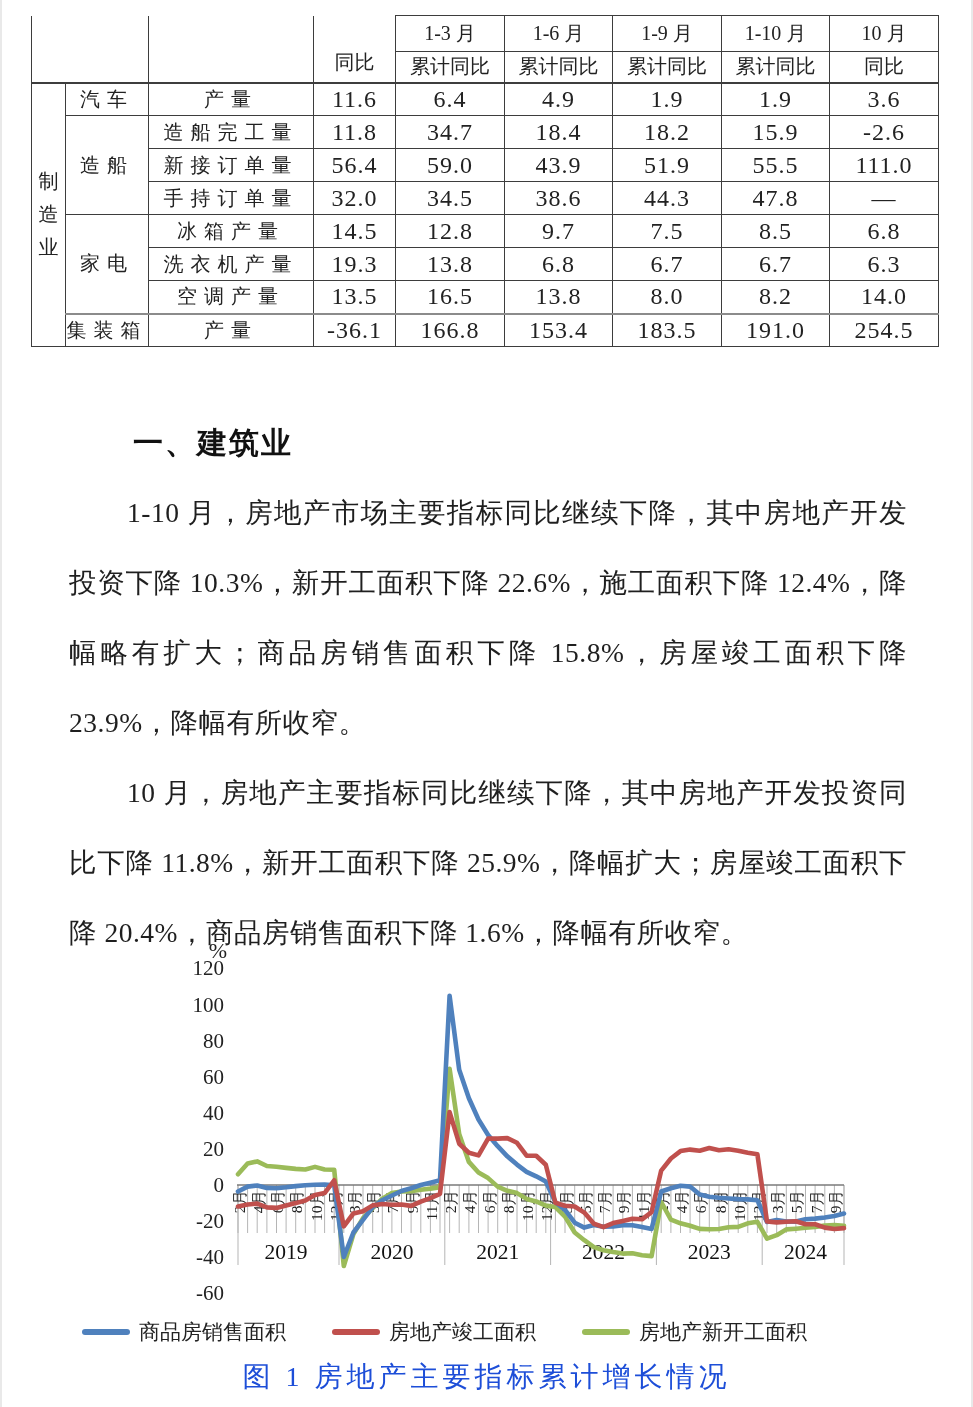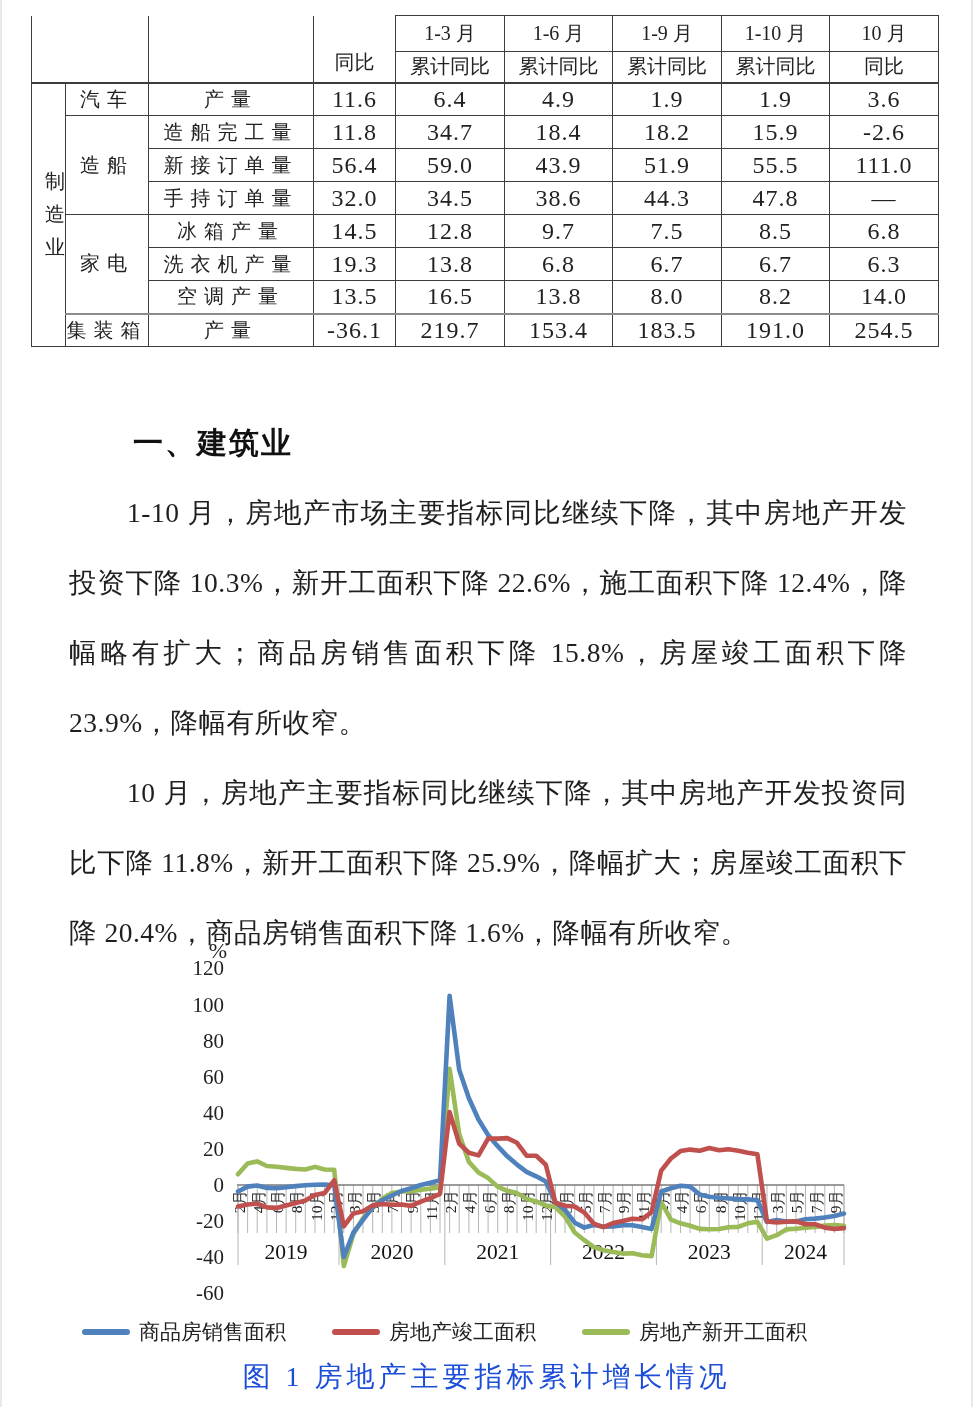--- a/index.html
+++ b/index.html
@@ -12,21 +12,21 @@
               font-size:20px;color:#222;}
   .stats th,.stats td{border:1.4px solid #3d3d3d;text-align:center;vertical-align:middle;
                       padding:0;font-weight:normal;overflow:hidden;}
   .stats thead tr.h1{height:36px;}
   .stats thead tr.h2{height:31px;margin-top:19px;}
   .stats tbody tr{height:33px;}
   .stats .open-top{border-top:none;}
   .stats th.tongbi{vertical-align:bottom;padding-bottom:6px;}
   .stats tbody tr.first-body td{border-top:2.8px solid #3d3d3d;}
   .stats tbody tr.container-row td{border-top:2.4px solid #8b8b8b;margin-top:44px;}
-  .stats td.vgroup{word-break:break-all;line-height:33px;font-size:20px;text-align:right;}
+  .stats td.vgroup{word-break:break-all;line-height:33px;font-size:20px;}
   .stats td.cat, .stats td.label{letter-spacing:7px;}
   .stats td.num{letter-spacing:1px;font-size:24px;}
 
   
   .section{position:absolute;left:69px;top:383px;width:838px;margin-top:40px;}
   .section h2{font-size:30px;font-weight:bold;margin:0 0 14px 64px;letter-spacing:2px;color:#111;}
   .section p{font-size:27.5px;line-height:70px;margin:0;text-align:justify;
              text-indent:58px;letter-spacing:0.5px;}
 
   
@@ -140,21 +140,21 @@
           <td class="num">16.5</td>
           <td class="num">13.8</td>
           <td class="num">8.0</td>
           <td class="num">8.2</td>
           <td class="num">14.0</td>
         </tr>
         <tr class="container-row">
           <td rowspan="1" class="cat">集装箱</td>
           <td class="label">产量</td>
           <td class="num">-36.1</td>
-          <td class="num">219.7</td>
+          <td class="num">166.8</td>
           <td class="num">153.4</td>
           <td class="num">183.5</td>
           <td class="num">191.0</td>
           <td class="num">254.5</td>
         </tr>
       </tbody>
   </table>
 
   <div class="section">
     <h2>一、建筑业</h2>

